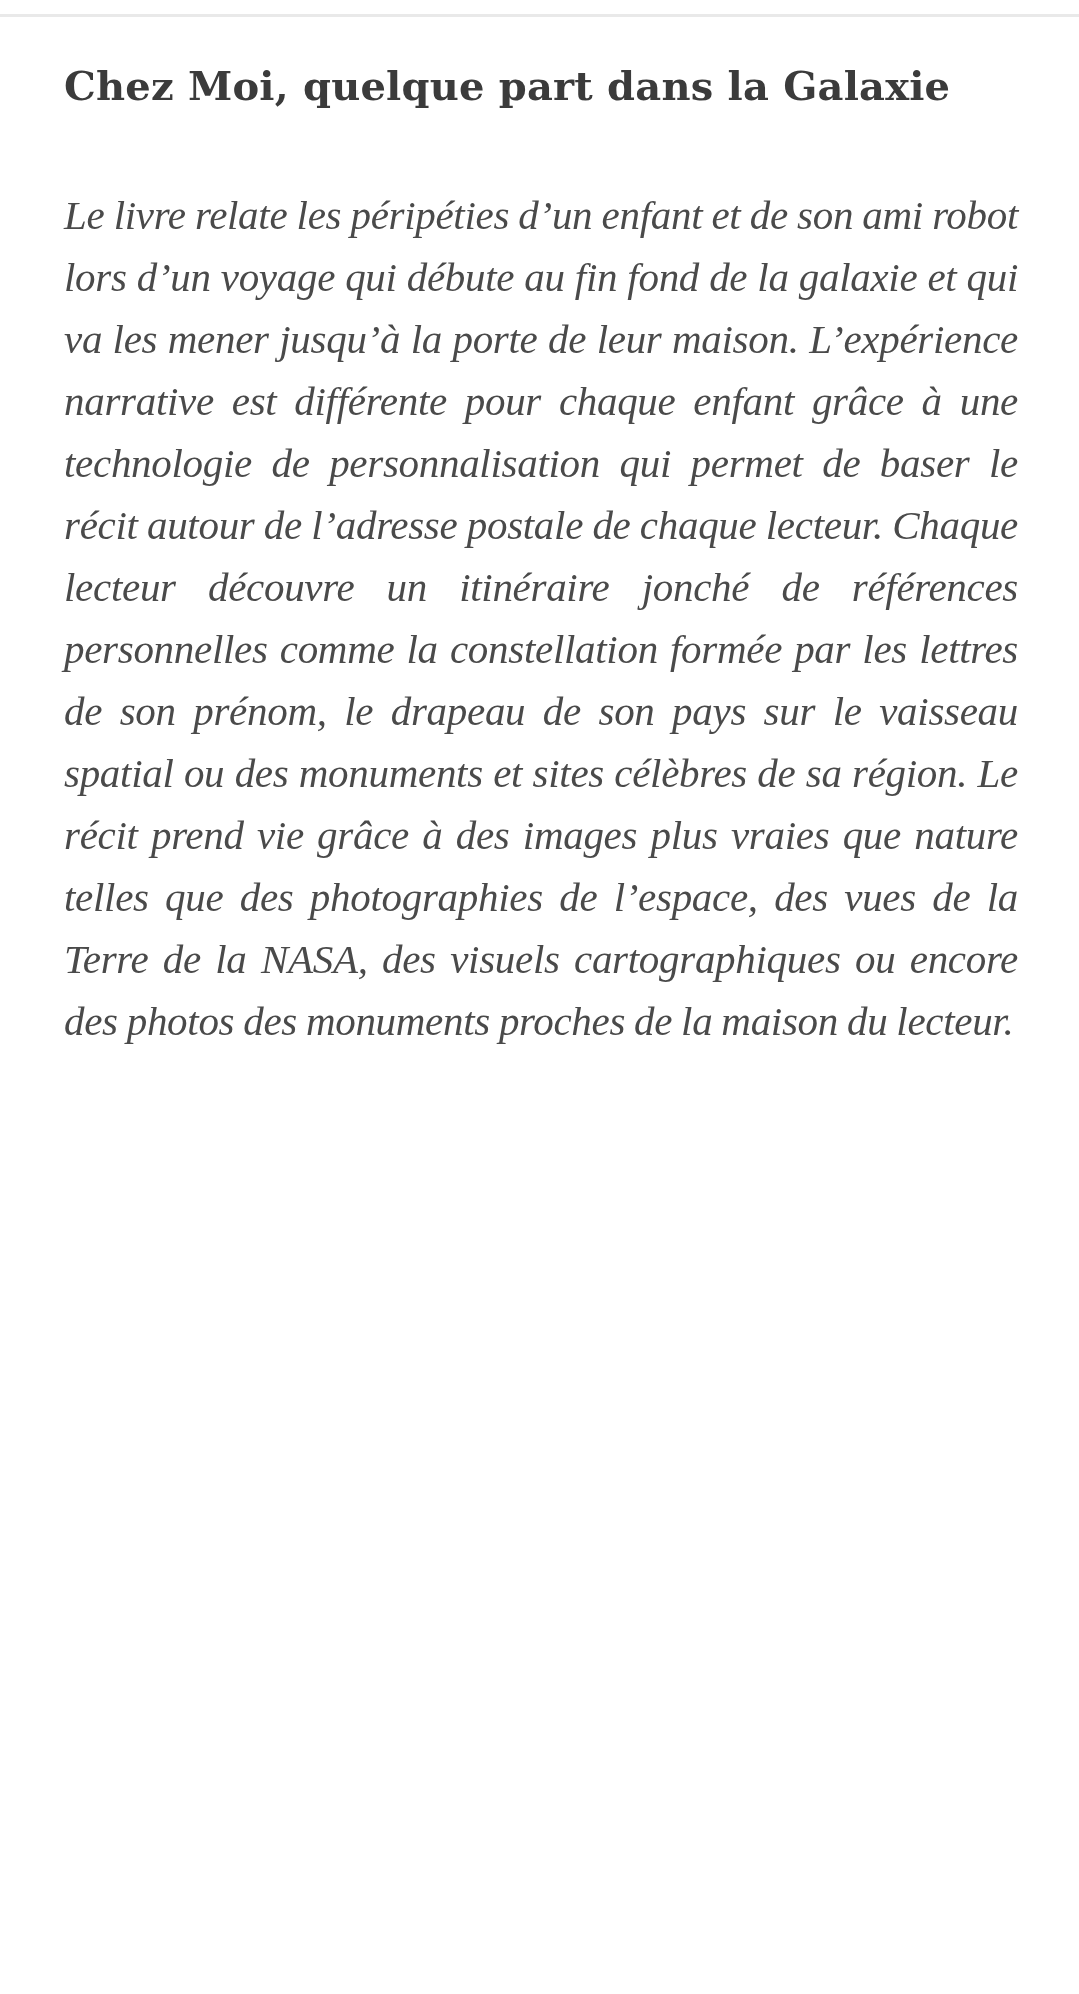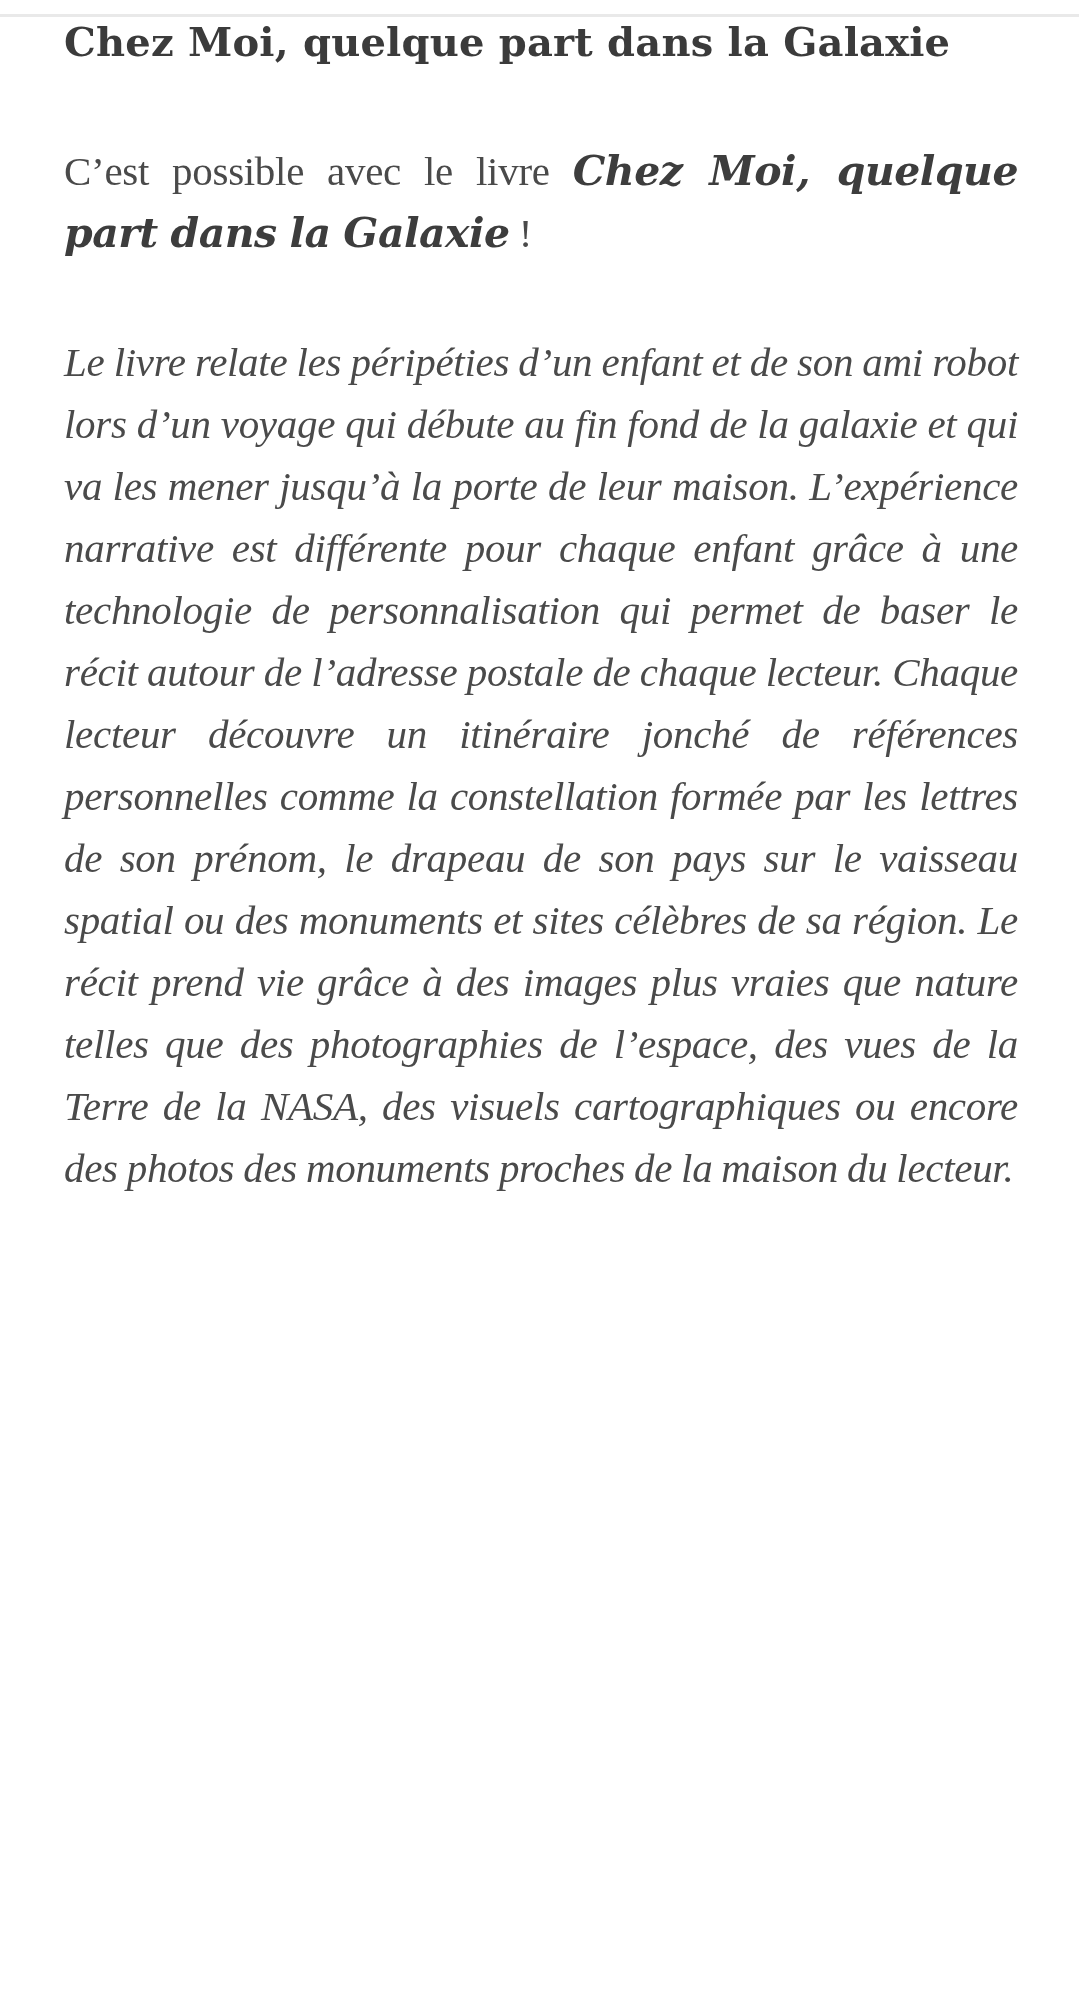--- a/index.html
+++ b/index.html
@@ -13,20 +13,21 @@
     overflow: hidden;
     font-family: "Liberation Serif", "DejaVu Serif", serif;
   }
   .top-divider {
     height: 3px;
     background: #e9e9e9;
     margin-top: 14px;
   }
   .article {
     padding: 0 61px 0 64px;
+    margin-top: 44px;
   }
   .article-title {
     margin: -6px 0 67px 0;
     font-family: "DejaVu Serif", serif;
     font-weight: 700;
     font-size: 40px;
     line-height: 62px;
     letter-spacing: 0.2px;
     color: #3b3b3b;
   }
@@ -56,18 +57,17 @@
 </head>
 <body>
 
 <div class="top-divider"></div>
 
 <main class="article">
 
   <h1 class="article-title">Chez Moi, quelque part dans la Galaxie</h1>
 
 
-  <p class="para"><span>C’est possible avec le livre </span><span class="seg-book-title">Chez Moi, quelque part dans la Galaxie</span><span>&nbsp;!</span></p>
 
   <p class="para para-italic"><span>Le livre relate les péripéties d’un enfant et de son ami robot lors d’un voyage qui débute au fin fond de la galaxie et qui va les mener jusqu’à la porte de leur maison. L’expérience narrative est différente pour chaque enfant grâce à une technologie de personnalisation qui permet de baser le récit autour de l’adresse postale de chaque lecteur. Chaque lecteur découvre un itinéraire jonché de références personnelles comme la constellation formée par les lettres de son prénom, le drapeau de son pays sur le vaisseau spatial ou des monuments et sites célèbres de sa région. Le récit prend vie grâce à des images plus vraies que nature telles que des photographies de l’espace, des vues de la Terre de la NASA, des visuels cartographiques ou encore des photos des monuments proches de la maison du lecteur.</span></p>
 
 
 </main>
 
 </body></html>

